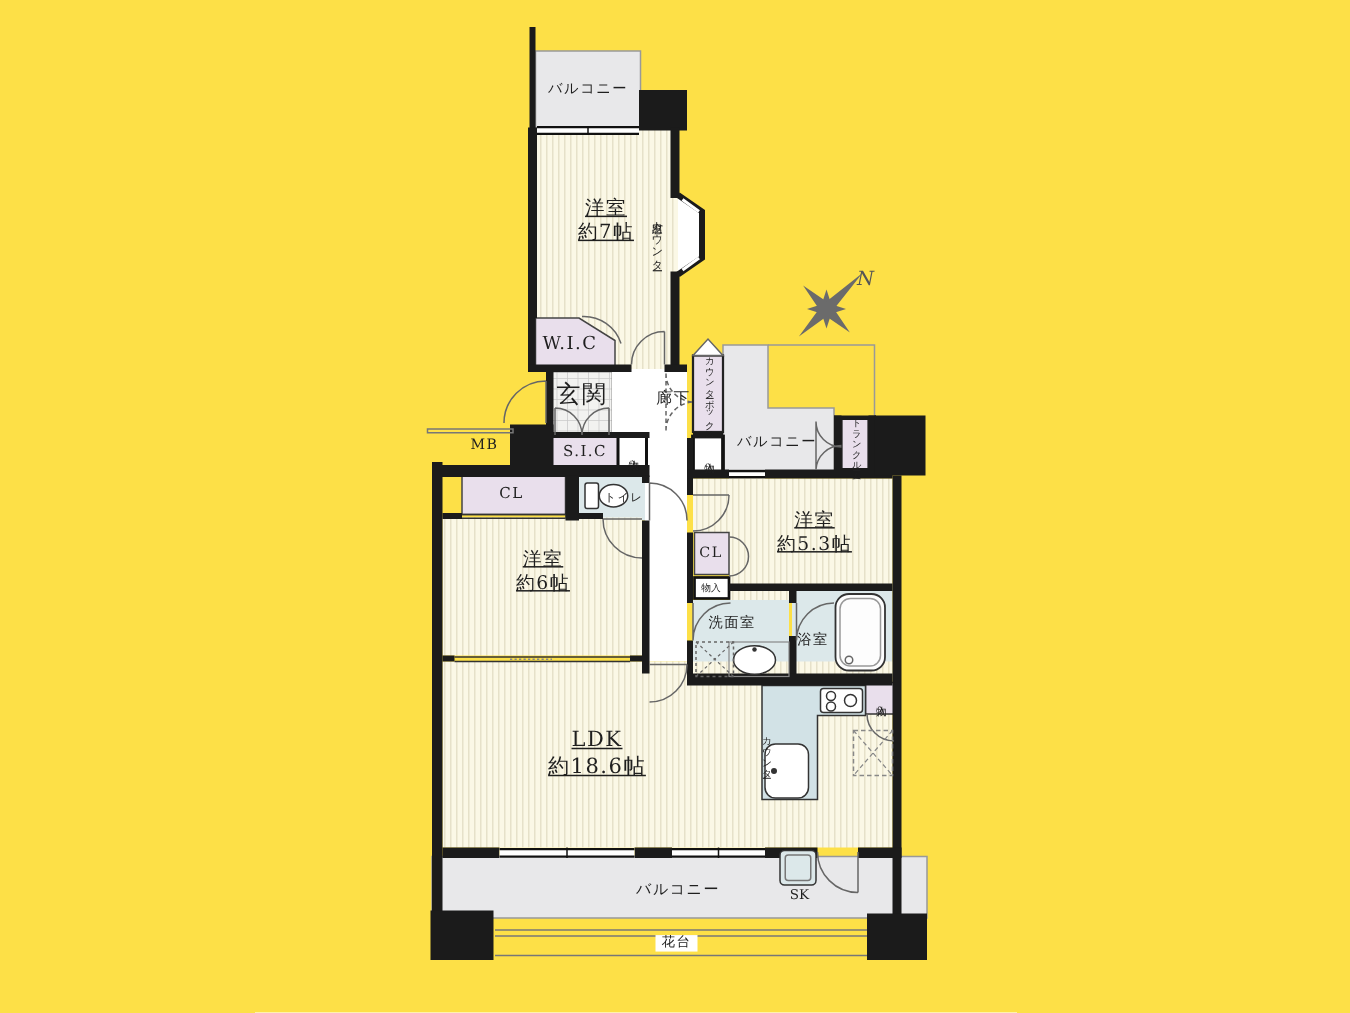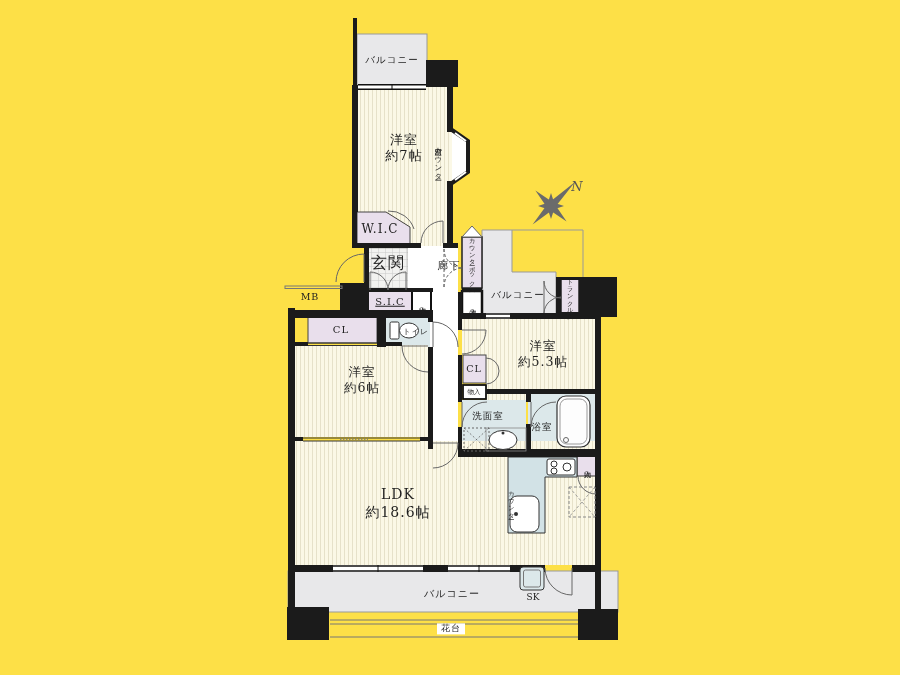--- a/index.html
+++ b/index.html
@@ -2,21 +2,21 @@
 <html><head>
 <meta charset="utf-8">
 <style>
   html,body{margin:0;padding:0;background:#fff;}
   #stage{position:relative;width:900px;height:675px;background:#fde047;overflow:hidden;
          font-family:"DejaVu Serif","Liberation Serif",serif;}
   #plan-svg{position:absolute;left:0;top:0;}
   .lbl{position:absolute;transform:translate(-50%,-50%);color:#1f1f1f;white-space:nowrap;
        text-align:center;line-height:1.25;letter-spacing:1px;}
   .v{writing-mode:vertical-rl;text-orientation:upright;letter-spacing:0;line-height:1;}
-  .two-line span{display:block;}
+  .two-line span{display:block;text-decoration:underline;}
   .wbg{background:#ffffff;padding:0 4px;}
   .italicN{font-style:italic;letter-spacing:0;}
 </style>
 </head>
 <body>
 <div id="stage">
 
 <svg id="plan-svg" width="900" height="675" viewBox="0 0 900 675">
   <defs>
     <pattern id="stripes" width="4" height="8" patternUnits="userSpaceOnUse">
@@ -219,22 +219,22 @@
       <span>洋室</span>
       <span>約7帖</span>
     </div>
 <div class="lbl v" style="left:438px;top:159px;font-size:7.5px;">出窓カウンター</div>
 <div class="lbl" style="left:380px;top:229px;font-size:12px;">W.I.C</div>
 <div class="lbl" style="left:388px;top:263px;font-size:16px;">玄関</div>
 <div class="lbl" style="left:433px;top:266px;font-size:10.5px;margin-left:16px;">廊下</div>
 <div class="lbl v" style="left:472px;top:262px;font-size:6.3px;">カウンターボックス</div>
 <div class="lbl v" style="left:472px;top:303px;font-size:7px;">物入</div>
 <div class="lbl v" style="left:421.5px;top:301px;font-size:7px;">物入</div>
-<div class="lbl" style="left:310px;top:297px;font-size:9.5px;">MB</div>
-<div class="lbl" style="left:390px;top:302px;font-size:10px;text-decoration:underline;">S.I.C</div>
+<div class="lbl" style="left:323px;top:297px;font-size:9.5px;">MB</div>
+<div class="lbl" style="left:390px;top:302px;font-size:10px;">S.I.C</div>
 <div class="lbl" style="left:518px;top:295px;font-size:9.5px;">バルコニー</div>
 <div class="lbl v" style="left:570px;top:296px;font-size:6.2px;">トランクルーム</div>
 <div class="lbl italicN" style="left:577px;top:187px;font-size:13px;color:#555;">N</div>
 <div class="lbl" style="left:341px;top:330px;font-size:10px;">CL</div>
 <div class="lbl" style="left:416px;top:332px;font-size:7.5px;">トイレ</div>
 <div class="lbl two-line" style="left:362px;top:380px;font-size:12.5px;">
       <span>洋室</span>
       <span>約6帖</span>
     </div>
 <div class="lbl two-line" style="left:543px;top:354px;font-size:12.5px;">

